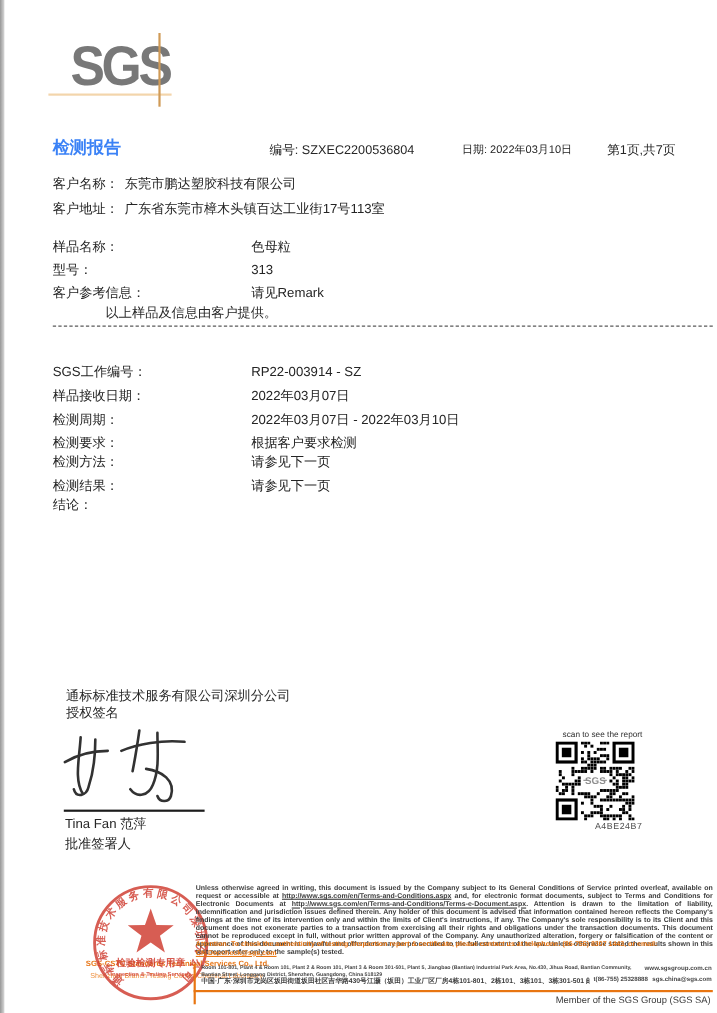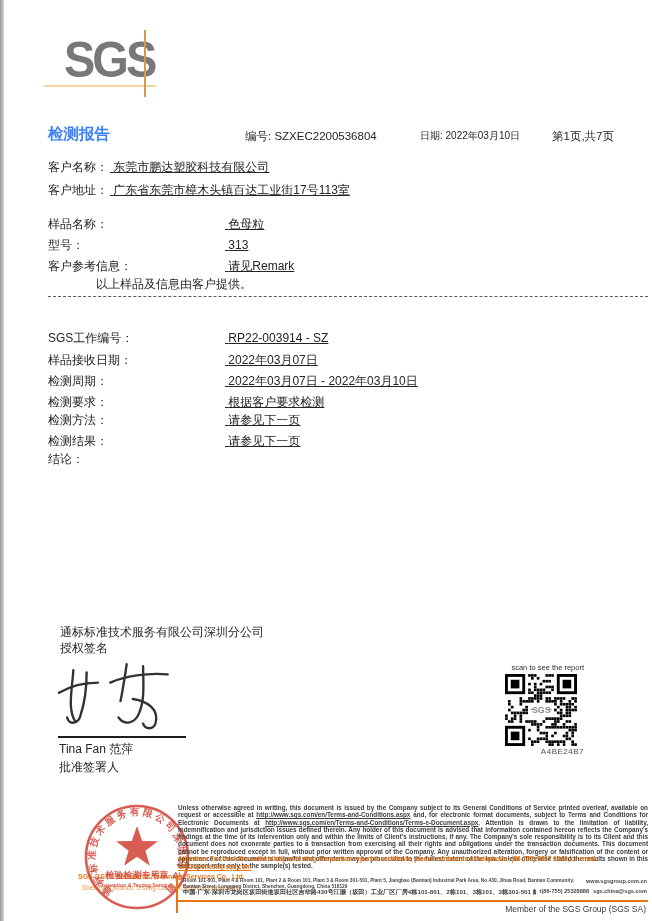--- a/index.html
+++ b/index.html
@@ -14,21 +14,21 @@
   .logo-text{position:absolute;left:64px;top:34px;font-size:47px;font-weight:800;
     letter-spacing:-3px;color:#787878;line-height:1;transform:scaleY(1.08);transform-origin:top left;}
   .logo-underline{position:absolute;left:44px;top:85px;width:112px;height:2px;background:#f3d5ab;}
   .logo-vline{position:absolute;left:144px;top:30px;width:2px;height:67px;background:#d09a56;}
   
   .doc-title{position:absolute;left:48px;top:124px;font-size:15.5px;font-weight:bold;color:#3b82f6;}
   .hdr-no{position:absolute;left:245px;top:129px;font-size:11.5px;white-space:nowrap;}
   .hdr-date{position:absolute;left:420px;top:129px;font-size:10px;white-space:nowrap;text-align:center;}
   .hdr-pages{position:absolute;left:552px;top:129px;font-size:11.5px;white-space:nowrap;}
   
-  .row{position:absolute;left:48px;font-size:12px;white-space:nowrap;color:#242424;text-decoration:underline;}
+  .row{position:absolute;left:48px;font-size:12px;white-space:nowrap;color:#242424;}
   .row .lbl{display:inline-block;}
   .row.off62 .lbl{width:62px;}
   .row.off177 .lbl{width:177px;}
   .note-line{position:absolute;left:48px;top:276px;font-size:12px;margin-left:48px;}
   .dashed-sep{position:absolute;left:48px;top:296px;width:600px;border-top:1.5px dashed #5a5a5a;}
   
   .concl-lbl{position:absolute;left:48px;top:451px;font-size:12px;}
   .concl-text{position:absolute;left:225px;top:448px;width:398px;font-size:12px;line-height:19px;color:#242424;}
   
   .sig-company{position:absolute;left:60px;top:624px;font-size:12px;line-height:16px;}

